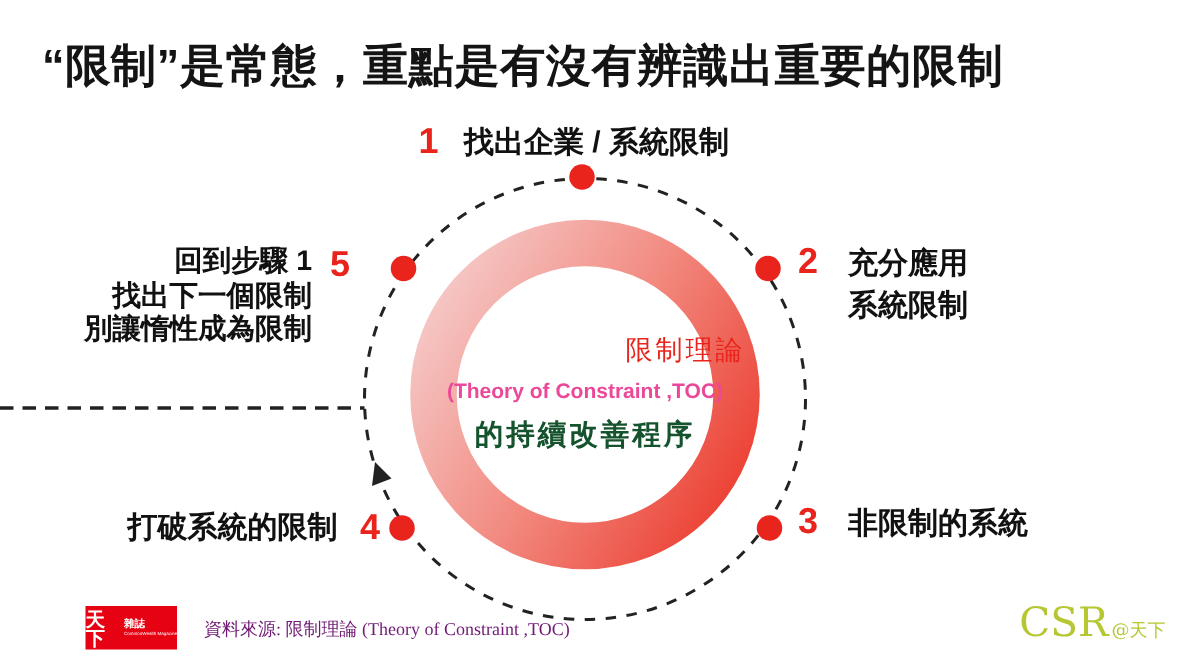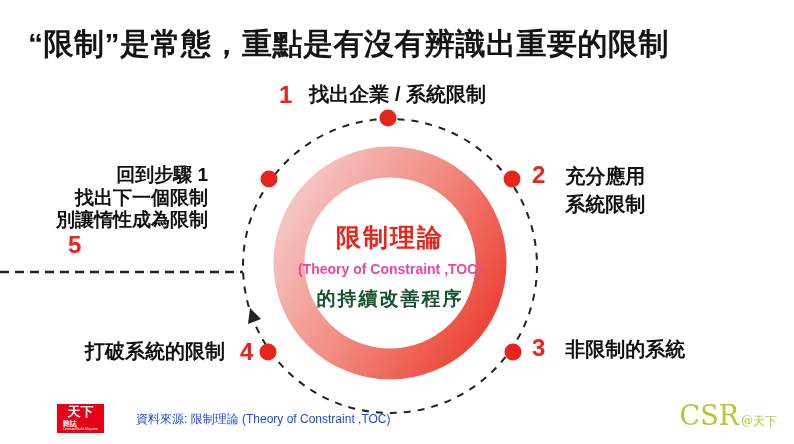--- a/index.html
+++ b/index.html
@@ -2,44 +2,44 @@
 <html><head>
 <meta charset="utf-8">
 <style>
   html,body{margin:0;padding:0;background:#ffffff;}
   .slide{position:relative;width:794px;height:444px;background:#ffffff;overflow:hidden;
          font-family:"Liberation Sans","DejaVu Sans",sans-serif;color:#111;border-radius:28px;}
   .slide-title{position:absolute;left:28px;top:24px;margin:0;font-size:30px;font-weight:800;
          color:#141414;letter-spacing:0.5px;white-space:nowrap;}
   svg.diagram{position:absolute;left:0;top:0;}
   .center-label{position:absolute;left:283px;top:221px;width:214px;text-align:center;}
-  .center-title{font-size:25px;font-weight:700;color:#e8241c;letter-spacing:2px;}
+  .center-title{font-size:18px;font-weight:400;color:#e8241c;letter-spacing:2px;text-align:right;}
   .center-sub{font-size:14px;font-weight:700;color:#ec4899;margin-top:7px;white-space:nowrap;}
   .center-cap{font-size:19px;font-weight:600;color:#14532d;margin-top:9px;letter-spacing:2px;}
   .step{position:absolute;display:flex;align-items:flex-start;font-size:20px;font-weight:600;color:#111;}
   .step .num{color:#e8241c;font-weight:800;font-size:24px;line-height:1;}
   .step .lines{display:flex;flex-direction:column;line-height:28px;}
   .s1{left:279px;top:81px;align-items:center;}
   .s1 .num{margin-right:17px;}
   .s2{left:532px;top:162px;}
   .s2 .num{margin-top:1px;margin-right:20px;}
   .s3{left:532px;top:335px;}
   .s3 .num{margin-top:1px;margin-right:20px;}
   .s4{left:85px;top:338px;align-items:center;}
   .s4 .num{margin-left:15px;}
-  .s5{left:56px;top:164px;width:192px;justify-content:flex-end;flex-direction:column;}
+  .s5{left:56px;top:164px;width:192px;}
   .s5 .lines{text-align:right;font-size:19px;line-height:22.5px;}
   .s5 .num{margin-left:12px;margin-top:1px;}
-  .cw-logo{position:absolute;left:57px;top:404px;width:47px;height:29px;background:#e60113;
-         display:flex;align-items:center;justify-content:center;gap:2px;overflow:hidden;flex-direction:column;}
+  .cw-logo{position:absolute;left:57px;top:404px;width:61px;height:29px;background:#e60113;
+         display:flex;align-items:center;justify-content:center;gap:2px;overflow:hidden;}
   .cw-main{color:#fff;font-weight:800;font-size:13px;line-height:1;}
   .cw-side{display:flex;flex-direction:column;color:#fff;}
   .cw-side .t1{font-size:7px;font-weight:700;line-height:1.1;}
   .cw-side .t2{font-size:3px;line-height:1.2;white-space:nowrap;}
-  .source-text{position:absolute;left:136px;top:411px;font-size:12px;color:#1d4ed8;white-space:nowrap;}
+  .source-text{position:absolute;left:136px;top:411px;font-size:12px;color:#701a75;white-space:nowrap;font-family:Liberation Serif, serif;}
   .csr-logo{position:absolute;right:17px;top:402px;display:flex;align-items:baseline;color:#b6c733;}
   .csr-main{font-family:"DejaVu Serif","Liberation Serif",serif;font-size:27px;line-height:1;}
   .csr-suffix{font-family:"DejaVu Serif","Liberation Serif",serif;font-size:12px;margin-left:2px;}
 </style>
 </head>
 <body>
 
 <div class="slide">
 
   <h1 class="slide-title">“限制”是常態，重點是有沒有辨識出重要的限制</h1>

